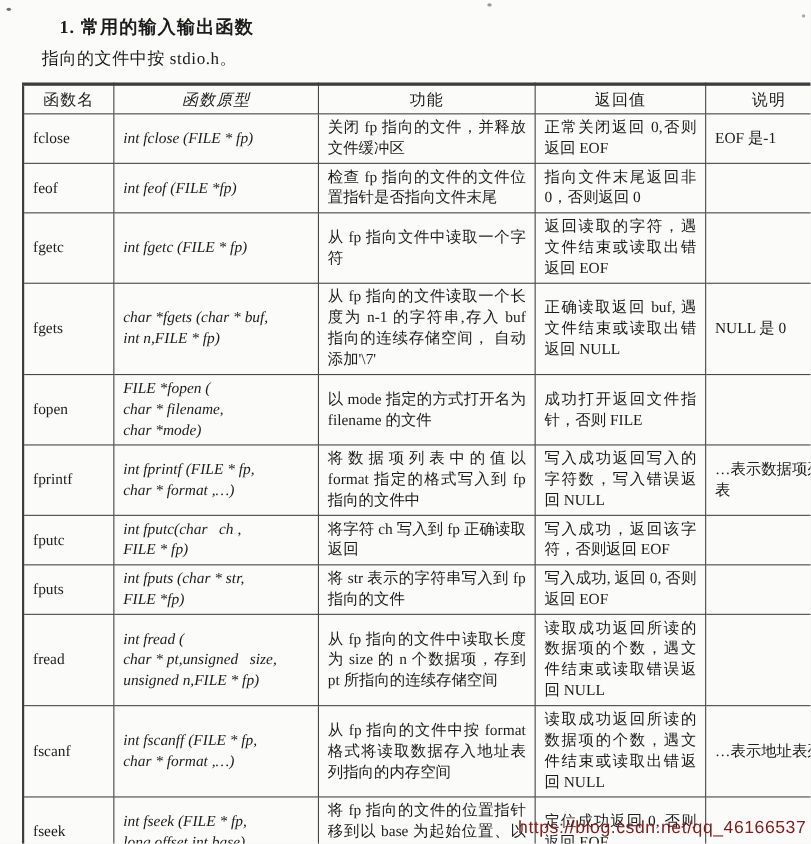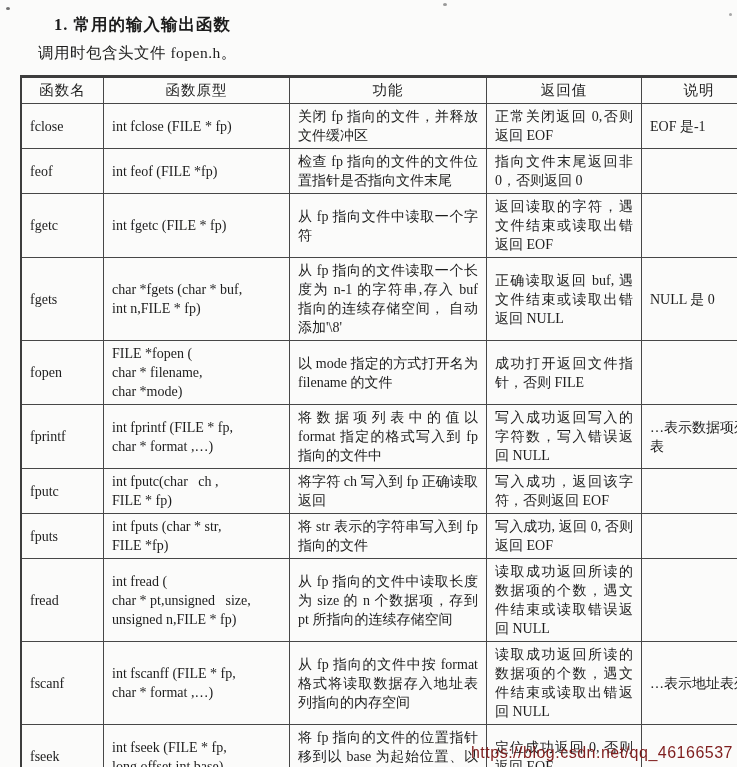--- a/index.html
+++ b/index.html
@@ -47,21 +47,21 @@
     padding: 3px 2px;
     letter-spacing: 1px;
   }
   table.io-table td {
     vertical-align: middle;
     font-size: 14px;
     line-height: 19px;
     padding: 3px 8px;
   }
   .col-name { width: 77px; }
-  .col-prototype { width: 181px; }
+  .col-prototype { width: 181px; font-style: italic; }
   .col-function { width: 192px; }
   .col-return_value { width: 150px; margin-top: 20px; }
   .col-note { width: 110px; }
   td.col-name { padding-left: 13px; }
   td.col-prototype {
     white-space: pre-wrap;
     padding-left: 12px;
   }
   td.col-function, td.col-return_value, td.col-note {
     text-align: justify;
@@ -85,21 +85,21 @@
 </style>
 </head>
 <body>
 
 <div class="page">
   <span class="speck s1"></span>
   <span class="speck s2"></span>
   <span class="speck s3"></span>
 
   <div class="page-title">1.  常用的输入输出函数</div>
-  <div class="page-subtitle">调用时包含头文件 fopen.h。</div>
+  <div class="page-subtitle">指向的文件中按 stdio.h。</div>
 
   <table class="io-table">
     <thead>
       <tr>
           <th class="col-name">函数名</th>
           <th class="col-prototype">函数原型</th>
           <th class="col-function">功能</th>
           <th class="col-return_value">返回值</th>
           <th class="col-note">说明</th>
         </tr>
@@ -123,21 +123,21 @@
           <td class="col-name">fgetc</td>
           <td class="col-prototype">int fgetc (FILE * fp)</td>
           <td class="col-function">从 fp 指向文件中读取一个字符</td>
           <td class="col-return_value">返回读取的字符，遇文件结束或读取出错返回 EOF</td>
           <td class="col-note"></td>
         </tr>
         <tr>
           <td class="col-name">fgets</td>
           <td class="col-prototype">char *fgets (char * buf,
 int n,FILE * fp)</td>
-          <td class="col-function">从 fp 指向的文件读取一个长度为 n-1 的字符串,存入 buf 指向的连续存储空间， 自动添加'\8'</td>
+          <td class="col-function">从 fp 指向的文件读取一个长度为 n-1 的字符串,存入 buf 指向的连续存储空间， 自动添加'\7'</td>
           <td class="col-return_value">正确读取返回 buf, 遇文件结束或读取出错返回 NULL</td>
           <td class="col-note">NULL 是 0</td>
         </tr>
         <tr>
           <td class="col-name">fopen</td>
           <td class="col-prototype">FILE *fopen (
 char * filename,
 char *mode)</td>
           <td class="col-function">以 mode 指定的方式打开名为 filename 的文件</td>
           <td class="col-return_value">成功打开返回文件指针，否则 FILE</td>

